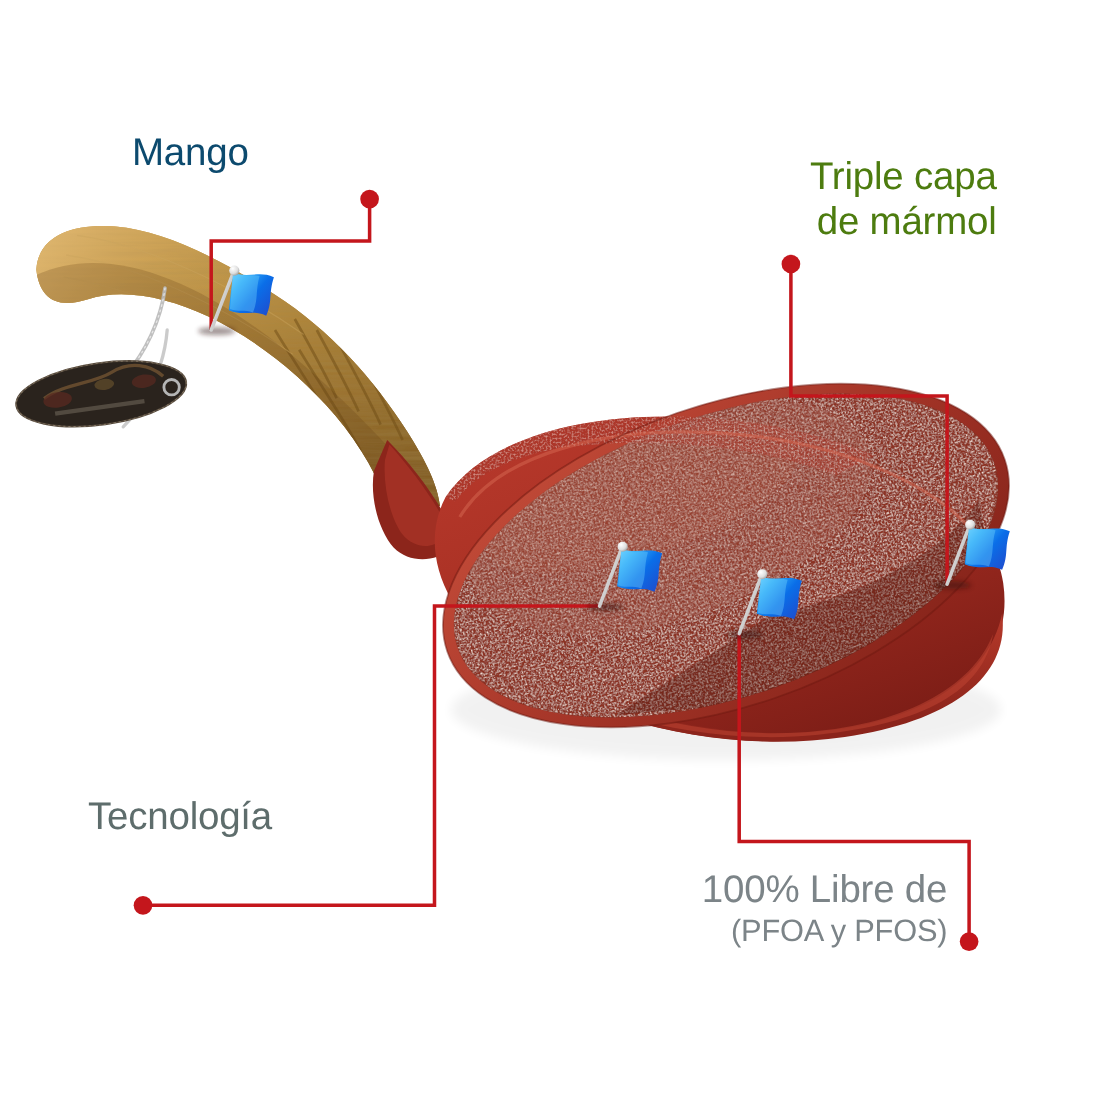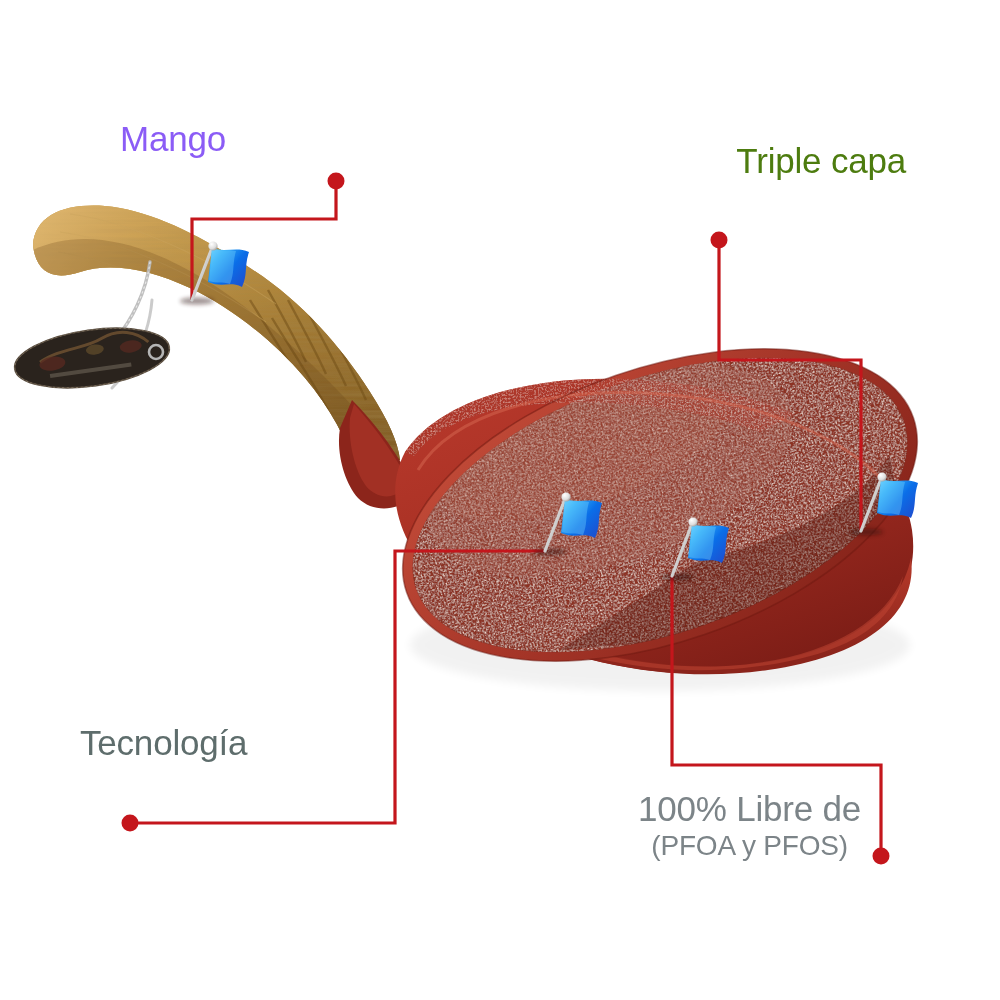--- a/index.html
+++ b/index.html
@@ -17,24 +17,24 @@
   .callout{position:absolute;}
   .callout .line{
     display:block;
     line-height:1.18;
     letter-spacing:-0.2px;
     white-space:nowrap;
   }
   .c-title{font-size:35px;font-weight:400;}
   .c-sub{font-size:28px;font-weight:400;}
 
-  #callout-mango{left:120px;top:118px;color:#8b5cf6;text-align:left;}
+  #callout-mango{left:120px;top:118px;color:#0c4a6e;text-align:left;}
   #callout-marmol{left:584px;top:140px;color:#4d7c0f;text-align:right;width:322px;}
   #callout-antiadherente{left:80px;top:722px;color:#5e6d6c;text-align:center;}
-  #callout-toxicos{left:638px;top:788px;color:#7c8488;text-align:center;}
+  #callout-toxicos{left:638px;top:788px;color:#7c8488;text-align:right;}
   #callout-toxicos .c-sub{color:#7c8488;}
 
   
   svg.layer{position:absolute;left:0;top:0;width:1000px;height:1000px;}
   #leader-layer{z-index:6;}
   #pan-layer{z-index:4;}
   #pin-layer{z-index:8;}
 </style>
 </head>
 <body>
@@ -270,20 +270,21 @@
       <use href="#flagPin" x="861" y="531"></use>
     </g>
   </svg>
 
   <div class="callout" id="callout-mango">
     <span class="line c-title">Mango</span>
   </div>
 
   <div class="callout" id="callout-marmol">
     <span class="line c-title">Triple capa</span>
+    <span class="line c-title">de mármol</span>
   </div>
 
   <div class="callout" id="callout-antiadherente">
     <span class="line c-title">Tecnología</span>
   </div>
 
   <div class="callout" id="callout-toxicos">
     <span class="line c-title">100% Libre de</span>
     <span class="line c-sub">(PFOA y PFOS)</span>
   </div>

